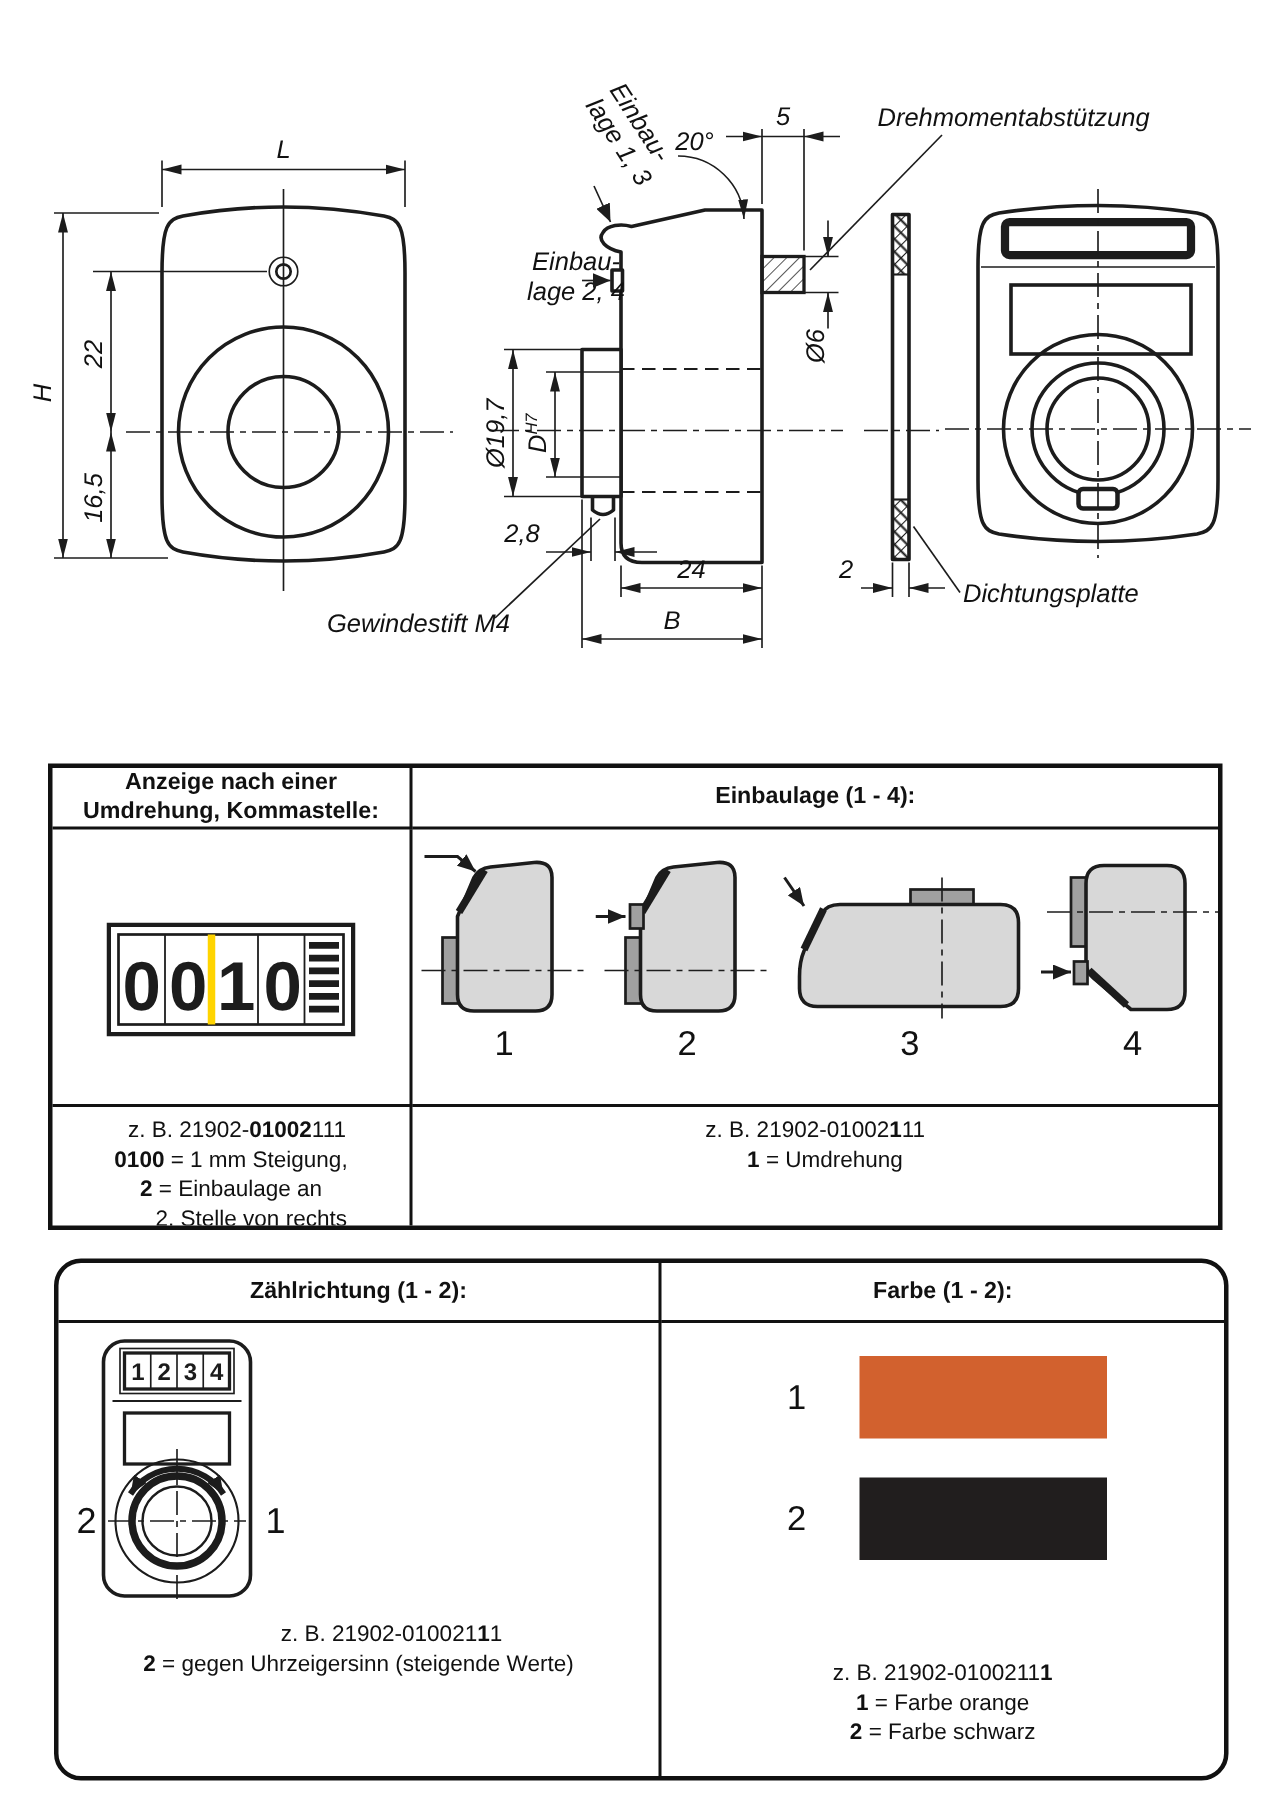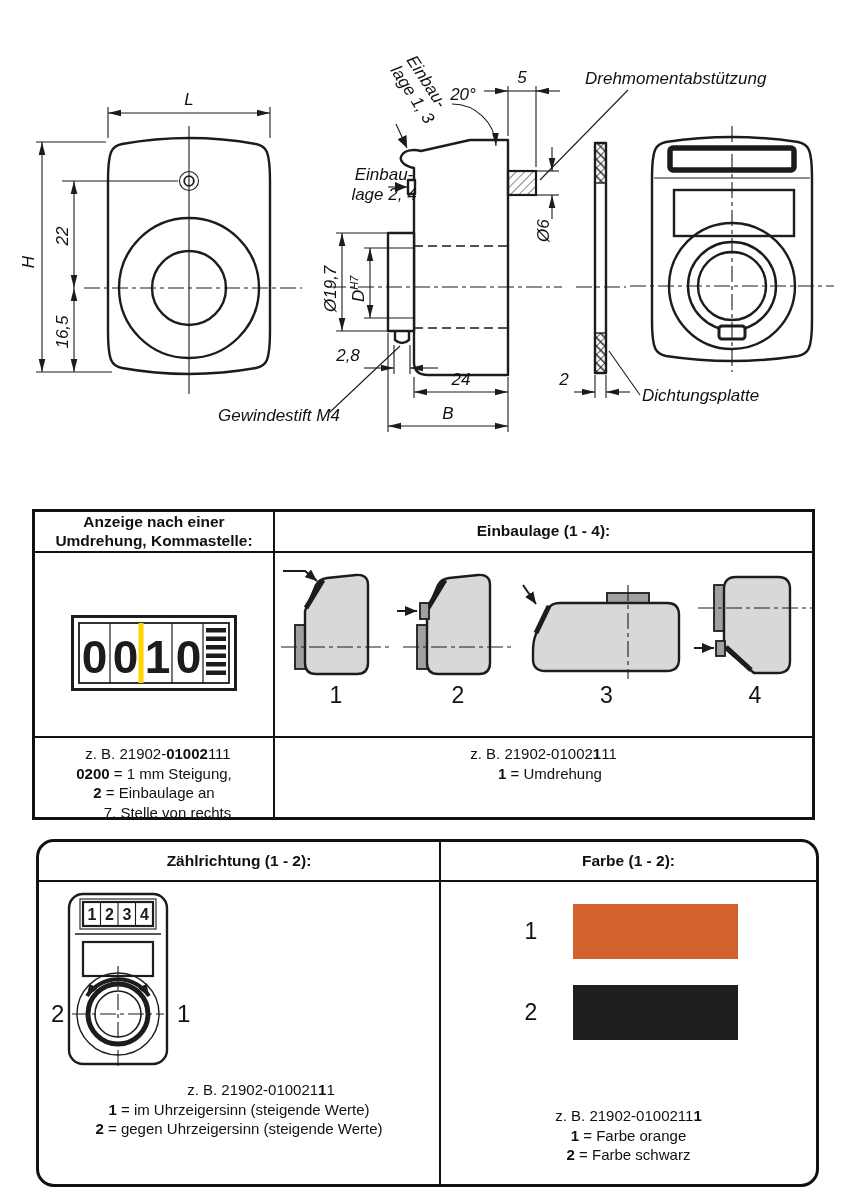--- a/index.html
+++ b/index.html
@@ -271,23 +271,23 @@
             <line x1="4" y1="45" x2="118" y2="45" class="cl"></line>
             <line x1="0" y1="85" x2="20" y2="85" stroke="#1c1c1c" stroke-width="2" marker-end="url(#m-led)"></line>
           </svg>
           <div class="pos-num">4</div>
         </div>
       </div>
 
       <div class="cell bR foot">
         <div class="ex">
           <div class="ind8"><span>z. B. 21902-</span><b>01002</b><span>111</span></div>
-          <div><b>0200</b><span> = 1 mm Steigung,</span></div>
+          <div><b>0100</b><span> = 1 mm Steigung,</span></div>
           <div><b>2</b><span> = Einbaulage an</span></div>
-          <div class="cont">7. Stelle von rechts</div>
+          <div class="cont">2. Stelle von rechts</div>
         </div>
       </div>
 
       <div class="cell foot">
         <div class="ex">
           <div><span>z. B. 21902-01002</span><b>1</b><span>11</span></div>
           <div class="ind13"><b>1</b><span> = Umdrehung</span></div>
         </div>
       </div>
     </div>
@@ -322,21 +322,20 @@
           <circle cx="79" cy="124" r="30" fill="none" stroke="#1c1c1c" stroke-width="5"></circle>
           <circle cx="79" cy="124" r="23" fill="none" stroke="#1c1c1c" stroke-width="1.6"></circle>
           <line x1="79" y1="76" x2="79" y2="176" class="cl"></line>
           <line x1="33" y1="124" x2="125" y2="124" class="cl"></line>
           <path d="M 48,106 A 37 37 0 0 1 110,106" fill="none" stroke="#1c1c1c" stroke-width="4" marker-start="url(#m-led)" marker-end="url(#m-led)"></path>
           <text x="12" y="132" font-size="24" font-family="Liberation Sans, sans-serif" fill="#111">2</text>
           <text x="138" y="132" font-size="24" font-family="Liberation Sans, sans-serif" fill="#111">1</text>
         </svg>
         <div class="ex dev-ex">
           <div class="ind44"><span>z. B. 21902-010021</span><b>1</b><span>1</span></div>
-          <div><b>1</b><span> = im Uhrzeigersinn (steigende Werte)</span></div>
           <div><b>2</b><span> = gegen Uhrzeigersinn (steigende Werte)</span></div>
         </div>
       </div>
 
       <div class="cell farbe-cell">
         <div class="sw-row">
           <span class="sw-num">1</span>
           <span class="sw" style="background: rgb(210, 97, 46);"></span>
         </div>
         <div class="sw-row">

